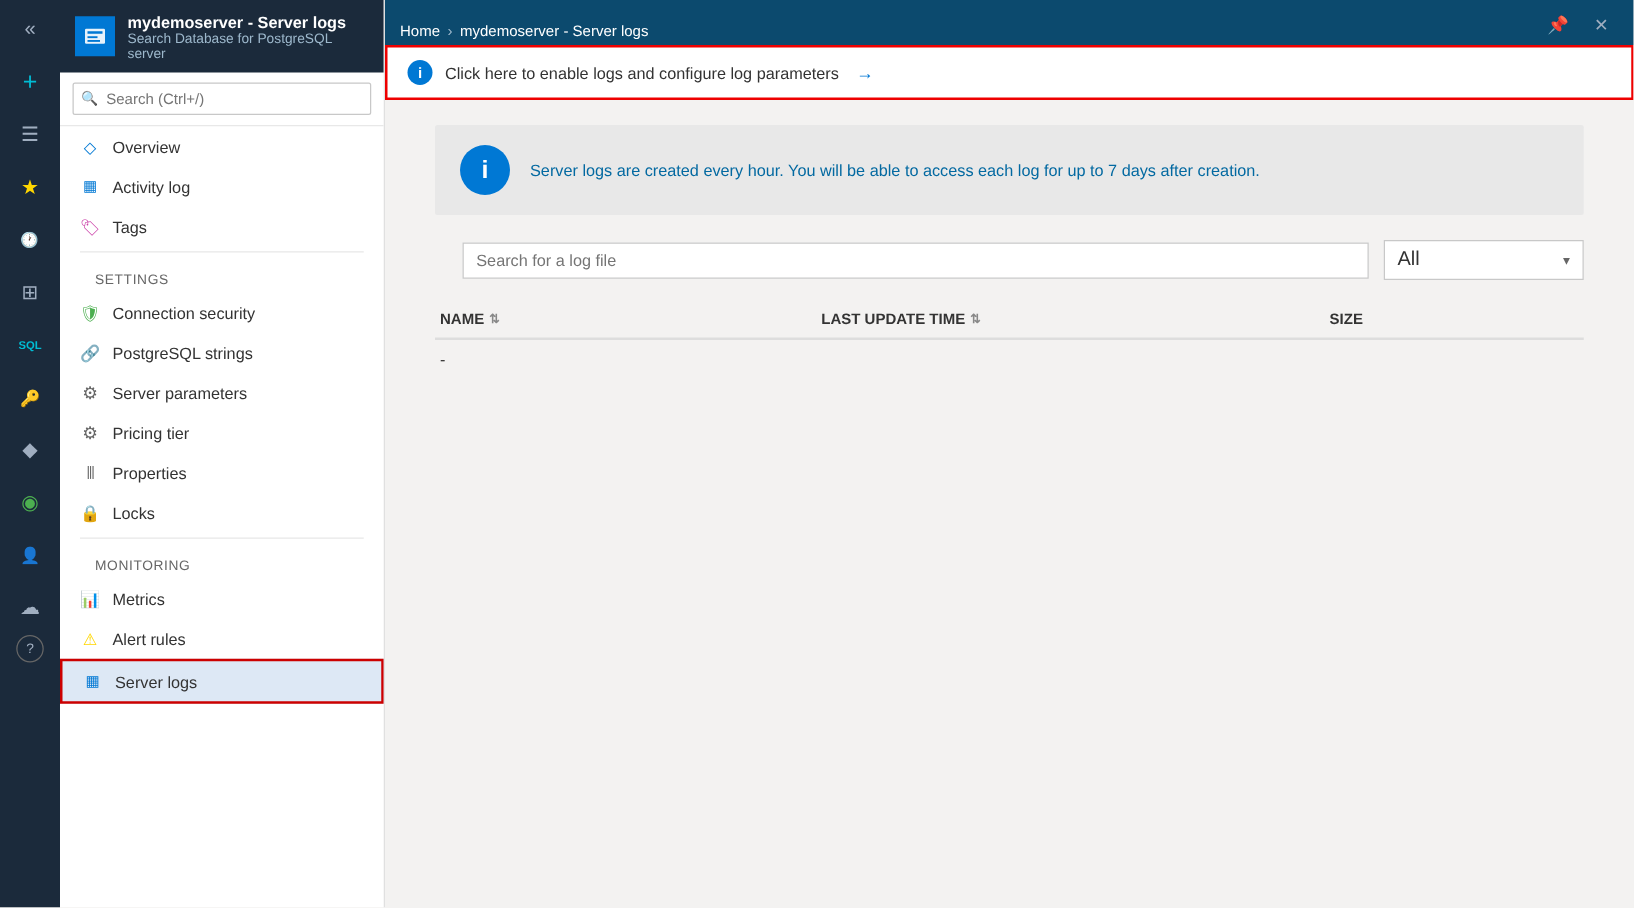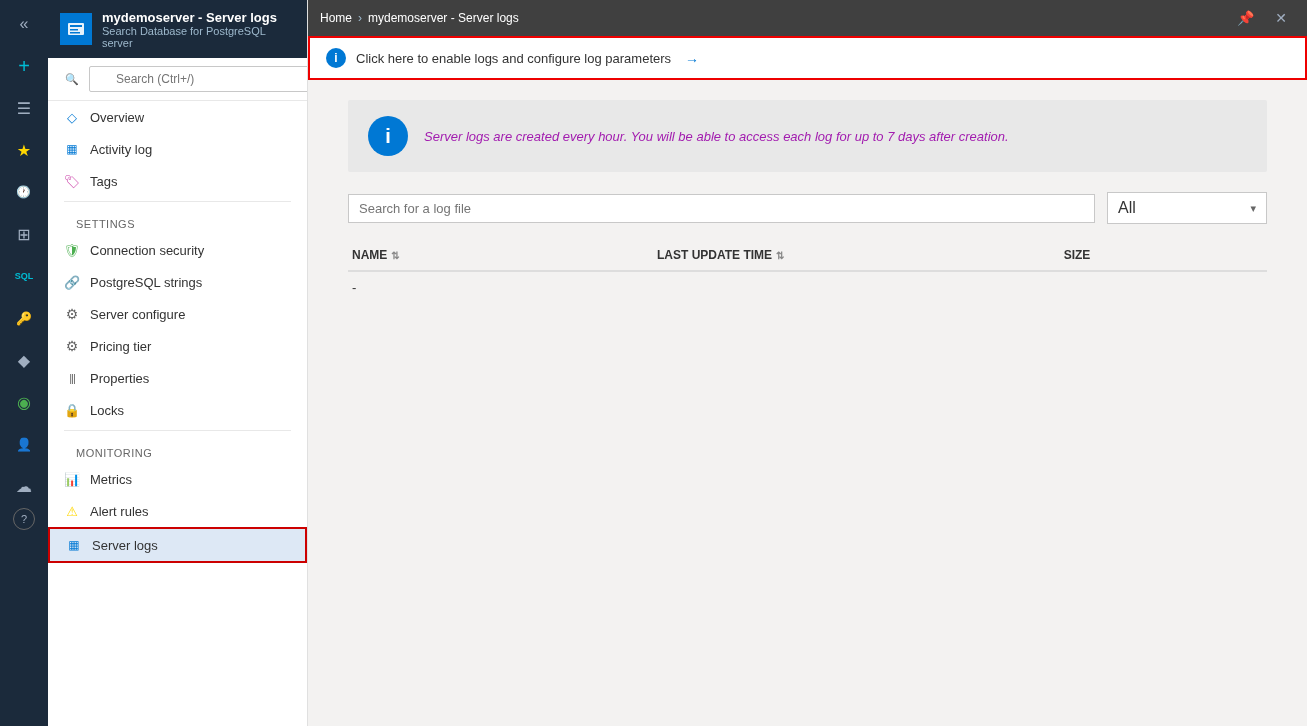--- a/index.html
+++ b/index.html
@@ -60,21 +60,20 @@
     }
     .sidebar-search {
       padding: 8px 10px;
       border-bottom: 1px solid #e8e8e8;
     }
     .sidebar-search input {
       width: 100%; padding: 5px 8px 5px 26px;
       border: 1px solid #c8c8c8; border-radius: 2px;
       font-size: 12px; color: #333; background: #fff;
       outline: none;
-      margin-left: 31px;
     }
     .sidebar-search .search-wrap {
       position: relative;
     }
     .sidebar-search .search-wrap .s-icon {
       position: absolute; left: 7px; top: 50%; transform: translateY(-50%);
       color: #888; font-size: 11px;
     }
     .sidebar-nav { flex: 1; padding-bottom: 16px; }
     .nav-item {
@@ -90,24 +89,24 @@
 
     
     .main {
       flex: 1;
       display: flex;
       flex-direction: column;
       height: 100%;
       overflow: hidden;
     }
     .topbar {
-      background: #404040;
+      background: #0c4a6e;
       height: 36px;
       display: flex;
-      align-items: center;
+      align-items: flex-end;
       padding: 4px 12px;
       gap: 6px;
       flex-shrink: 0;
     }
     .breadcrumb {
       display: flex; align-items: center; gap: 6px;
       color: #9db8cc; font-size: 12px;
     }
     .breadcrumb .home { color: #fff; }
     .breadcrumb .sep { color: #9db8cc; }
@@ -148,25 +147,25 @@
       background: #e8e8e8;
       display: flex; align-items: center; gap: 16px;
       padding: 16px 20px; margin-bottom: 20px; border-radius: 2px;
     }
     .info-box .big-info {
       width: 40px; height: 40px; border-radius: 50%;
       background: #0078d4; color: #fff;
       display: flex; align-items: center; justify-content: center;
       font-weight: 700; font-size: 20px; flex-shrink: 0;
     }
-    .info-box .info-text { color: #a21caf; font-size: 13px; font-style: italic; }
+    .info-box .info-text { color: #0369a1; font-size: 13px; }
 
     
     .filter-row {
-      display: flex; gap: 12px; margin-bottom: 16px; align-items: center;
+      display: flex; gap: 12px; margin-bottom: 16px; align-items: center; margin-left: 22px;
     }
     .filter-row input {
       flex: 1; padding: 6px 10px; border: 1px solid #c8c8c8;
       font-size: 13px; color: #333; outline: none;
       background: #fff;
     }
     .filter-row .dropdown {
       display: flex; align-items: center;
       border: 1px solid #c8c8c8; background: #fff;
       padding: 6px 10px; min-width: 160px; cursor: pointer;
@@ -264,21 +263,21 @@
     <div class="nav-item">
       <span class="nav-icon" style="color:#4caf50;font-size:13px;">🛡</span>
       <span>Connection security</span>
     </div>
     <div class="nav-item">
       <span class="nav-icon" style="font-size:13px;">🔗</span>
       <span>PostgreSQL strings</span>
     </div>
     <div class="nav-item">
       <span class="nav-icon" style="color:#666;font-size:14px;">⚙</span>
-      <span>Server configure</span>
+      <span>Server parameters</span>
     </div>
     <div class="nav-item">
       <span class="nav-icon" style="color:#666;font-size:14px;">⚙</span>
       <span>Pricing tier</span>
     </div>
     <div class="nav-item">
       <span class="nav-icon" style="color:#666;font-size:11px;letter-spacing:-1px;">|||</span>
       <span>Properties</span>
     </div>
     <div class="nav-item">

